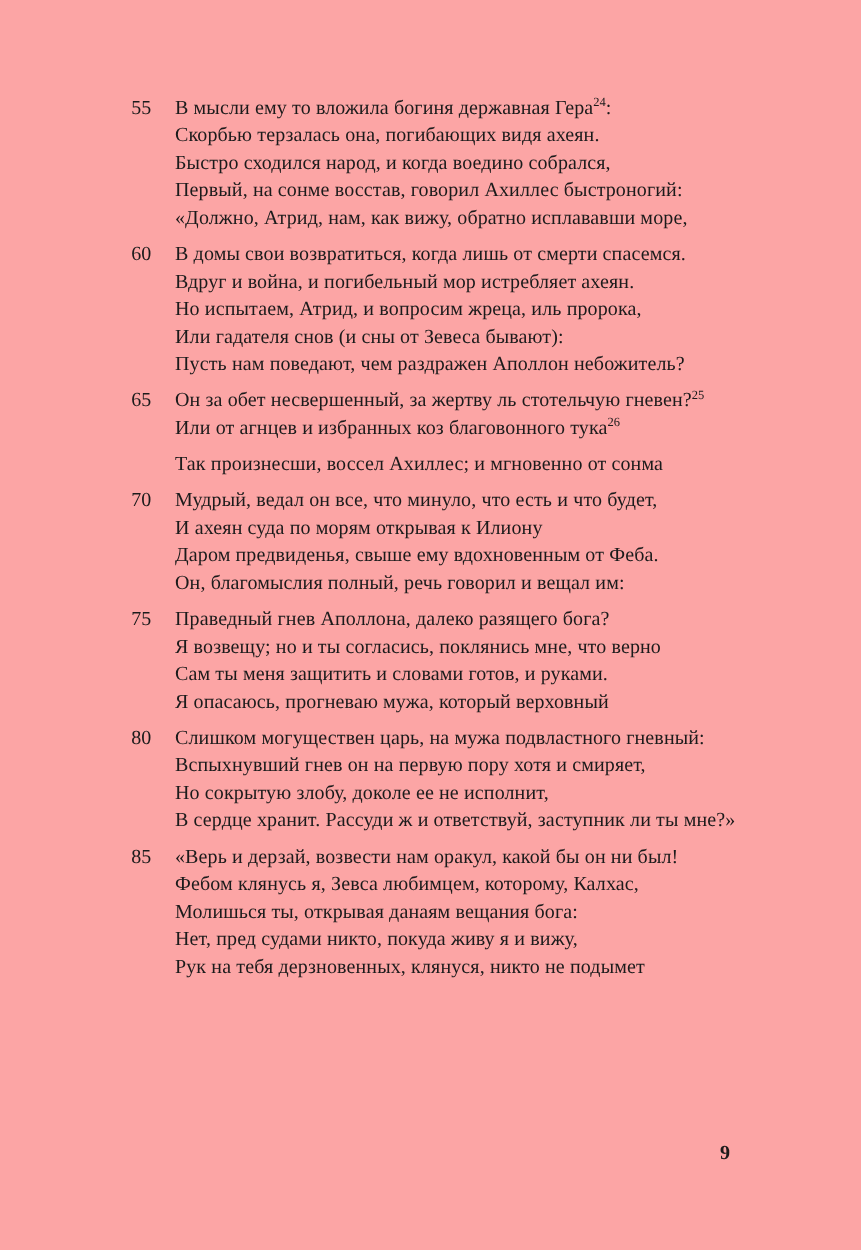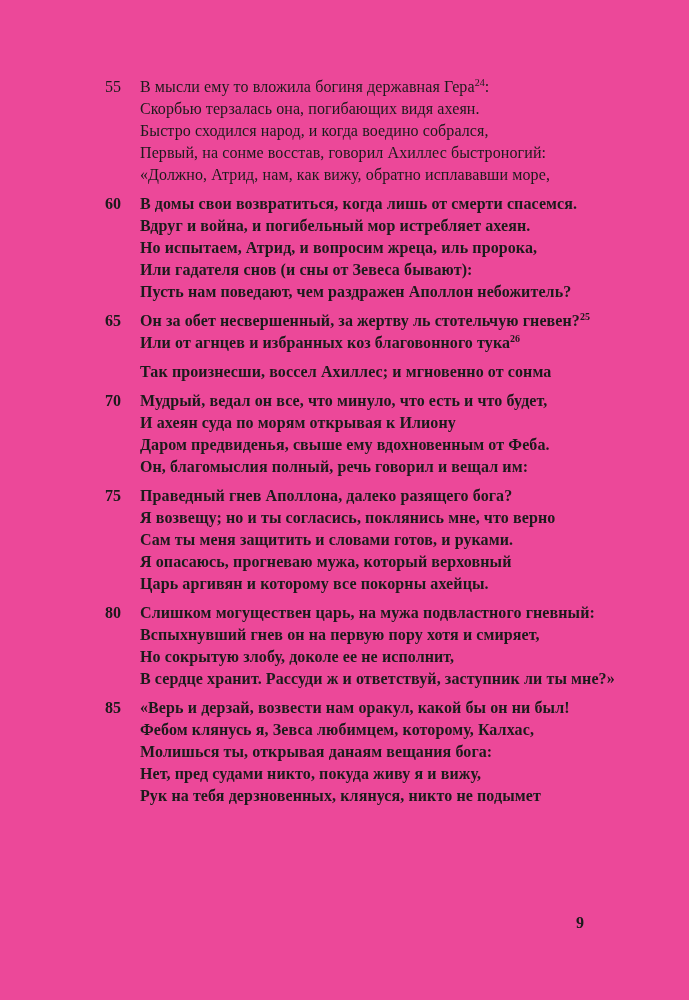--- a/index.html
+++ b/index.html
@@ -4,33 +4,33 @@
 <style>
   html, body {
     margin: 0;
     padding: 0;
     background: #ffffff;
   }
   .page {
     position: relative;
     width: 689px;
     height: 1000px;
-    background: #ec4899;
+    background: #fca5a5;
     font-family: "Liberation Serif", "DejaVu Serif", serif;
     color: #1b1b1b;
     overflow: hidden;
   }
   .poem {
     position: absolute;
     top: 76px;
     left: 105px;
     display: block;
   }
   .block { margin: 0; }
-  .block:not(:first-child) { margin-top: 7px; font-weight: bold; }
+  .block:not(:first-child) { margin-top: 7px; }
   .verse-line {
     font-size: 16px;
     line-height: 22px;
     white-space: nowrap;
     letter-spacing: 0.1px;
   }
   .line-number {
     display: inline-block;
     width: 35px;
     font-size: 16px;
@@ -84,21 +84,20 @@
         <div class="verse-line"><span class="line-number">70</span><span class="line-text">Мудрый, ведал он все, что минуло, что есть и что будет,</span></div>
         <div class="verse-line"><span class="line-number"></span><span class="line-text">И ахеян суда по морям открывая к Илиону</span></div>
         <div class="verse-line"><span class="line-number"></span><span class="line-text">Даром предвиденья, свыше ему вдохновенным от Феба.</span></div>
         <div class="verse-line"><span class="line-number"></span><span class="line-text">Он, благомыслия полный, речь говорил и вещал им:</span></div>
       </div>
       <div class="block">
         <div class="verse-line"><span class="line-number">75</span><span class="line-text">Праведный гнев Аполлона, далеко разящего бога?</span></div>
         <div class="verse-line"><span class="line-number"></span><span class="line-text">Я возвещу; но и ты согласись, поклянись мне, что верно</span></div>
         <div class="verse-line"><span class="line-number"></span><span class="line-text">Сам ты меня защитить и словами готов, и руками.</span></div>
         <div class="verse-line"><span class="line-number"></span><span class="line-text">Я опасаюсь, прогневаю мужа, который верховный</span></div>
-        <div class="verse-line"><span class="line-number"></span><span class="line-text">Царь аргивян и которому все покорны ахейцы.</span></div>
       </div>
       <div class="block">
         <div class="verse-line"><span class="line-number">80</span><span class="line-text">Слишком могуществен царь, на мужа подвластного гневный:</span></div>
         <div class="verse-line"><span class="line-number"></span><span class="line-text">Вспыхнувший гнев он на первую пору хотя и смиряет,</span></div>
         <div class="verse-line"><span class="line-number"></span><span class="line-text">Но сокрытую злобу, доколе ее не исполнит,</span></div>
         <div class="verse-line"><span class="line-number"></span><span class="line-text">В сердце хранит. Рассуди ж и ответствуй, заступник ли ты мне?»</span></div>
       </div>
       <div class="block">
         <div class="verse-line"><span class="line-number">85</span><span class="line-text">«Верь и дерзай, возвести нам оракул, какой бы он ни был!</span></div>
         <div class="verse-line"><span class="line-number"></span><span class="line-text">Фебом клянусь я, Зевса любимцем, которому, Калхас,</span></div>

